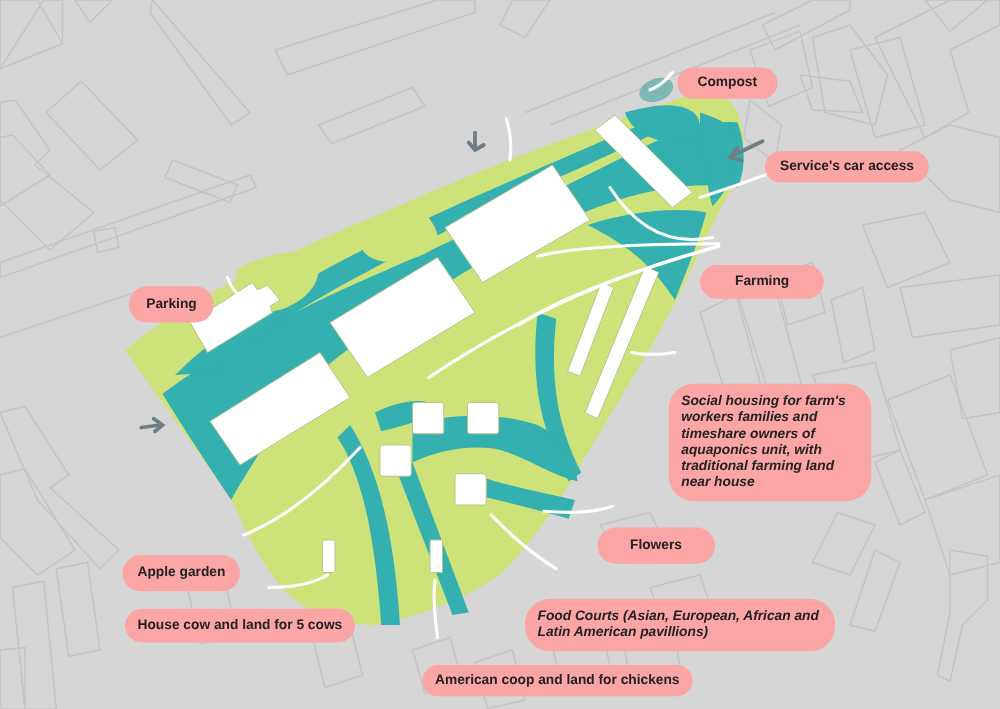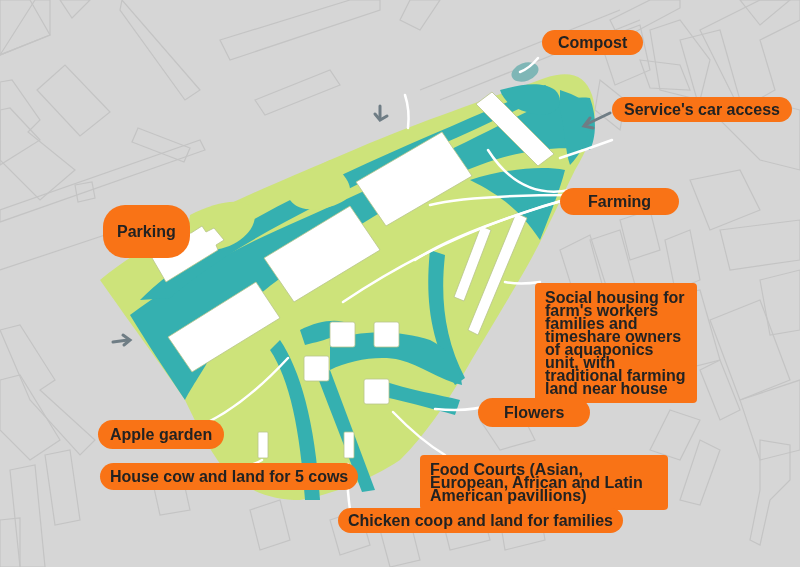--- a/index.html
+++ b/index.html
@@ -1,25 +1,26 @@
 <!DOCTYPE html>
 <html><head>
 <meta charset="utf-8">
 <style>
   html, body { margin:0; padding:0; }
   body { width:800px; height:567px; overflow:hidden; background:#d6d6d6; font-family:"Liberation Sans", sans-serif; }
   #stage { position:relative; width:800px; height:567px; }
   svg#map { position:absolute; left:0; top:0; }
   .label {
-    position:absolute; background:#f97316; color:#222;
-    font-family:"Liberation Sans", sans-serif; font-size:16px; font-weight:bold;
+    position:absolute; background:#fca5a5; color:#222;
+    font-family:"Liberation Sans", sans-serif; font-size:11px; font-weight:bold;
     border-radius:22px; padding:8px 14px; line-height:13px; white-space:nowrap;
     box-sizing:border-box;
+    margin-top:24px;
   }
-  .label.multi { white-space:normal; border-radius:4px; }
+  .label.multi { white-space:normal; border-radius:20px;font-style:italic; }
 </style>
 </head>
 <body>
 
 <div id="stage">
   <svg id="map" width="800" height="567" viewBox="0 0 800 567">
 
     <g fill="none" stroke="#c4c4c4" stroke-width="1.2">
       <polygon points="0,55 35,0 50,0 50,35 0,55"></polygon>
       <polygon points="0,0 30,0 50,35 0,55"></polygon>
@@ -142,20 +143,20 @@
       <g>
         <path d="M610,113 L585,125"></path>
           <path d="M590,118 L584,126 L593,128"></path>
       </g>
     </g>
   </svg>
 
   <div class="label" style="left:542px;top:30px;padding:6px 16px;">Compost</div>
   <div class="label" style="left:612px;top:97px;padding:6px 12px;">Service's car access</div>
   <div class="label" style="left:560px;top:188px;padding:7px 28px;text-align:right;">Farming</div>
-  <div class="label" style="left:103px;top:205px;padding:20px 14px;">Parking</div>
+  <div class="label" style="left:103px;top:205px;padding:8px 14px;">Parking</div>
   <div class="label multi" style="left:535px;top:283px;width:162px;padding:8px 10px;">Social housing for farm's workers families and timeshare  owners of aquaponics unit, with traditional farming land near house</div>
   <div class="label" style="left:98px;top:420px;padding:8px 12px;">Apple garden</div>
   <div class="label" style="left:478px;top:398px;padding:8px 26px;">Flowers</div>
   <div class="label multi" style="left:420px;top:455px;width:248px;padding:8px 10px;">Food Courts (Asian, European, African and Latin American pavillions)</div>
   <div class="label" style="left:100px;top:463px;padding:7px 10px;">House cow and land for 5 cows</div>
-  <div class="label" style="left:338px;top:508px;padding:6px 10px;">Chicken coop and land for families</div>
+  <div class="label" style="left:338px;top:508px;padding:6px 10px;">American coop and land for chickens</div>
 </div>
 
 </body></html>

